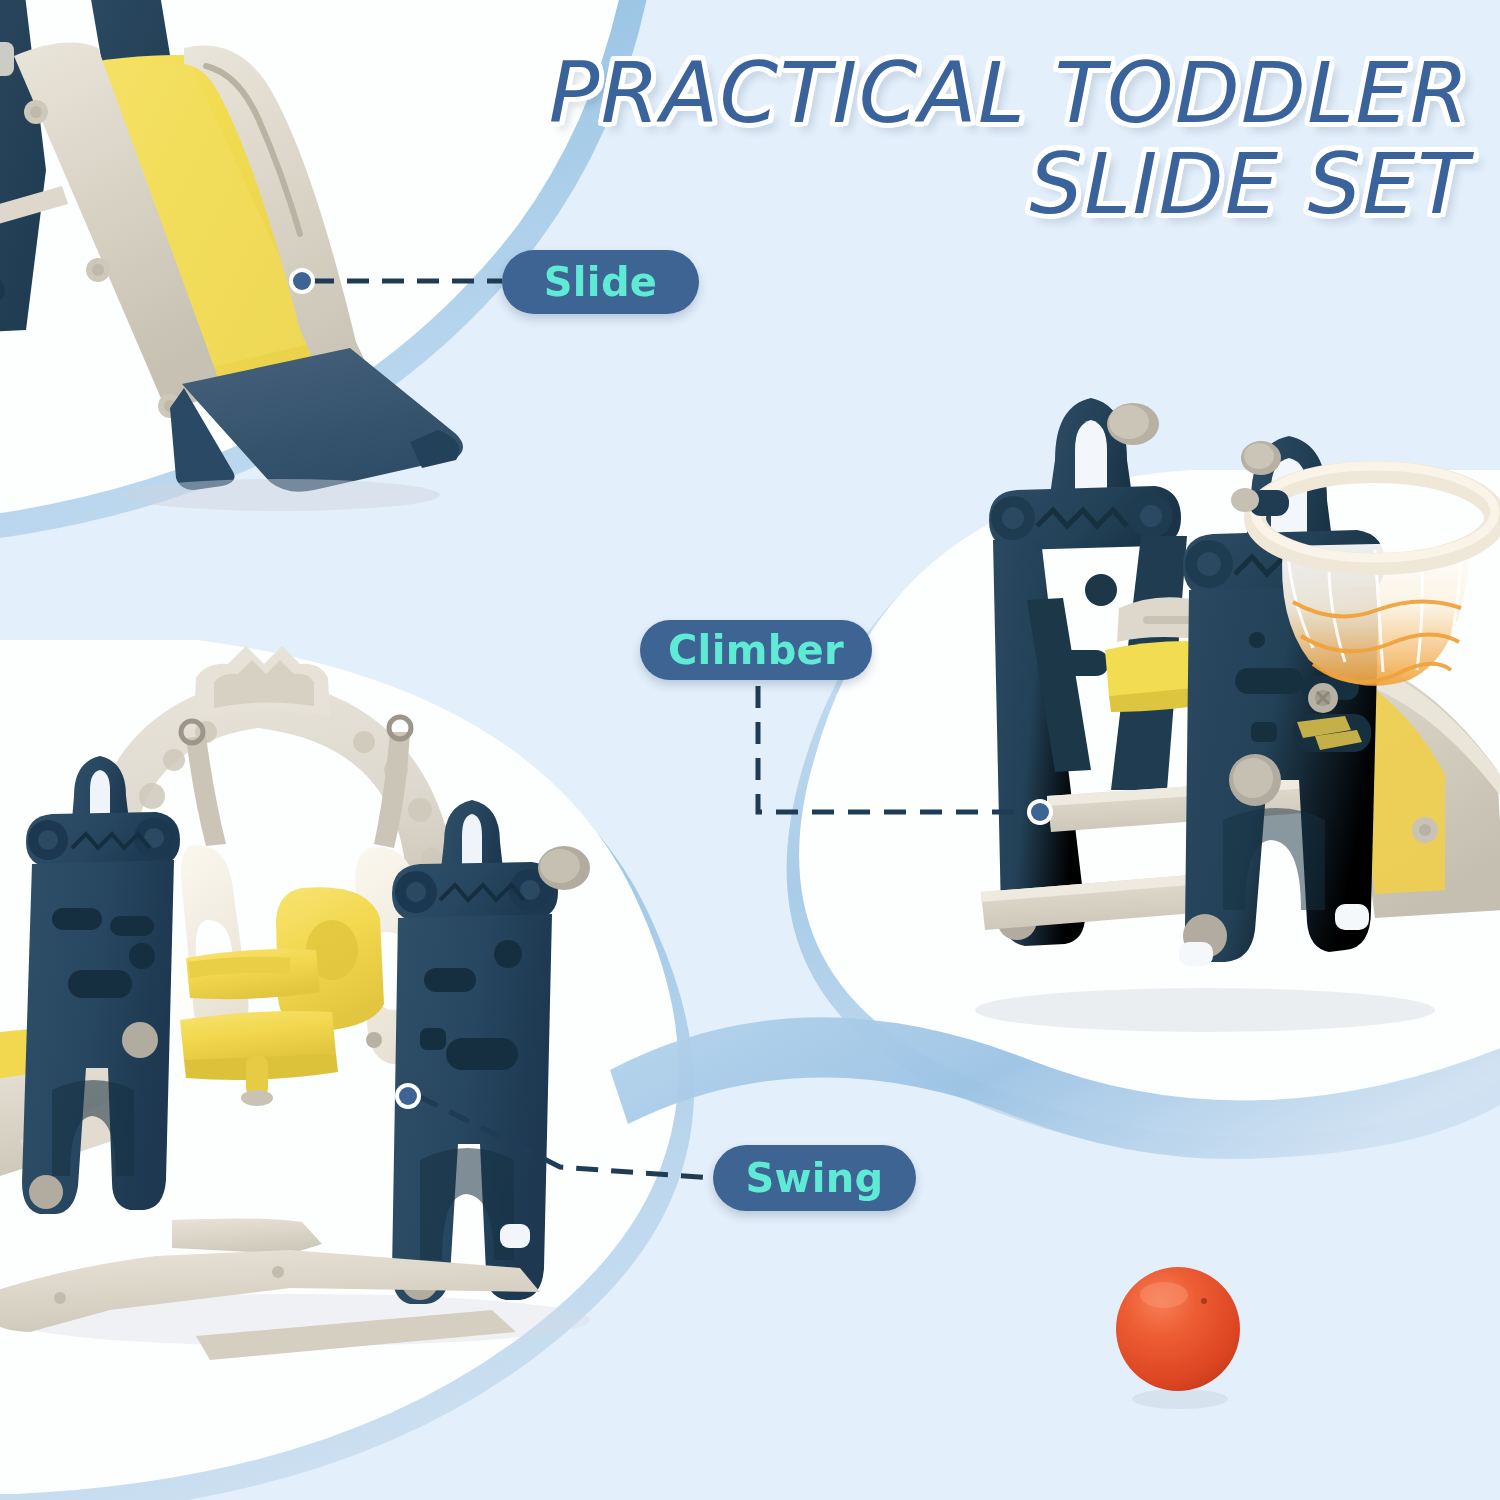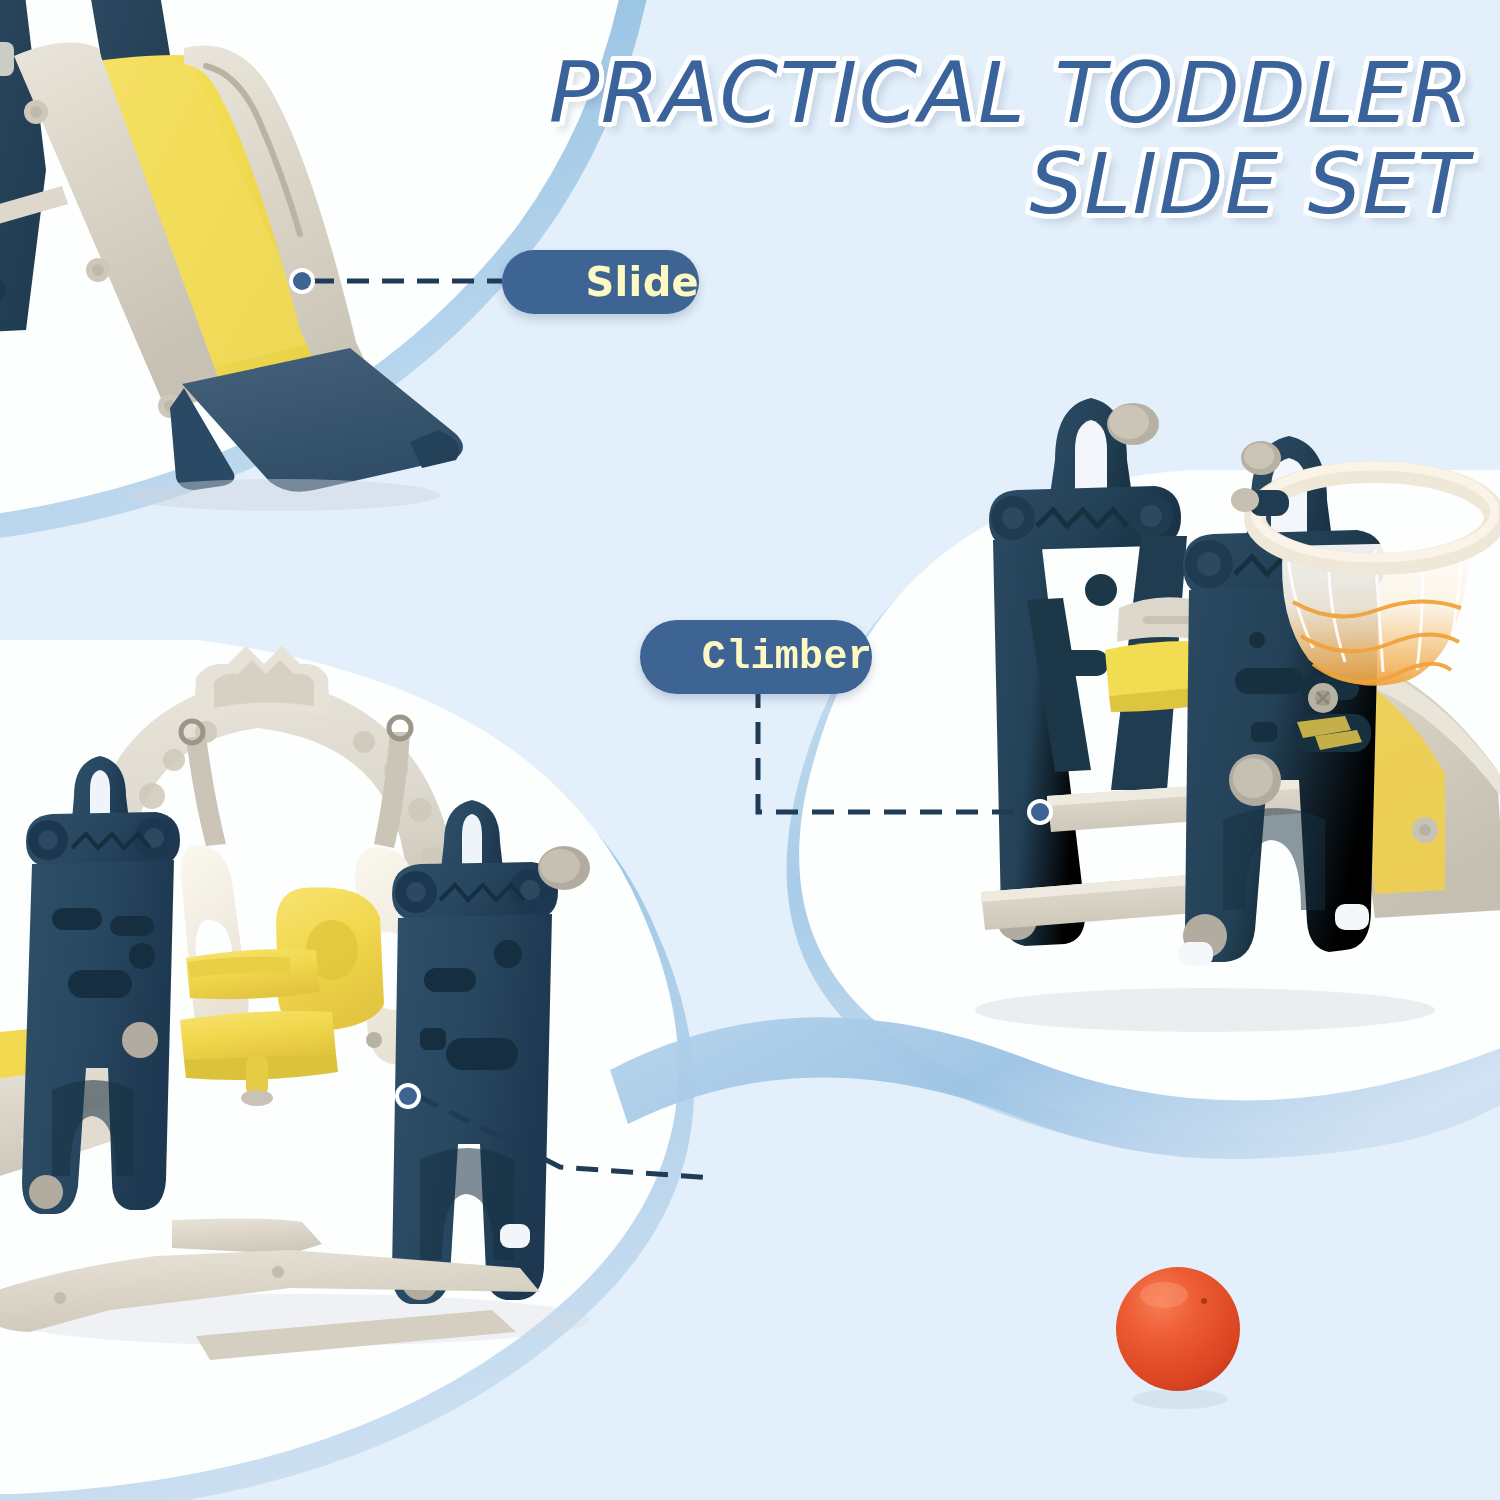--- a/index.html
+++ b/index.html
@@ -30,30 +30,30 @@
       -3px -5px 0 #ffffff, 3px -5px 0 #ffffff, -5px 3px 0 #ffffff, 5px 3px 0 #ffffff,
       7px 8px 9px rgba(40,70,110,.20);
     white-space:pre-line;
     pointer-events:none;
   }
 
   
   .pill{
     position:absolute;
     background:#3e6494;
-    color:#fef9c3;
+    color:#5eead4;
     border-radius:999px;
     font-weight:bold;
     font-family:"DejaVu Sans","Liberation Sans",sans-serif;
-    display:flex;align-items:center;justify-content:flex-end;
+    display:flex;align-items:center;justify-content:center;
     box-shadow:0 5px 10px rgba(40,70,110,.22);
     letter-spacing:.3px;
   }
   #pill-slide{left:502px;top:250px;width:197px;height:64px;font-size:40px;}
-  #pill-climber{left:640px;top:620px;width:232px;height:74px;font-size:40px;font-family:Liberation Mono, monospace;}
+  #pill-climber{left:640px;top:620px;width:232px;height:60px;font-size:40px;}
   #pill-swing{left:713px;top:1145px;width:203px;height:66px;font-size:40px;}
 
   
   .conn{position:absolute;overflow:visible;pointer-events:none;}
 
   
   .photo{position:absolute;}
   .photo svg{display:block;}
 </style>
 </head>
@@ -506,14 +506,17 @@
 
   <div id="title">PRACTICAL TODDLER
 SLIDE SET</div>
 
   <div class="pill" id="pill-slide">
     <span>Slide</span>
   </div>
   <div class="pill" id="pill-climber">
     <span>Climber</span>
   </div>
+  <div class="pill" id="pill-swing">
+    <span>Swing</span>
+  </div>
 
 </div>
 
 </body></html>

